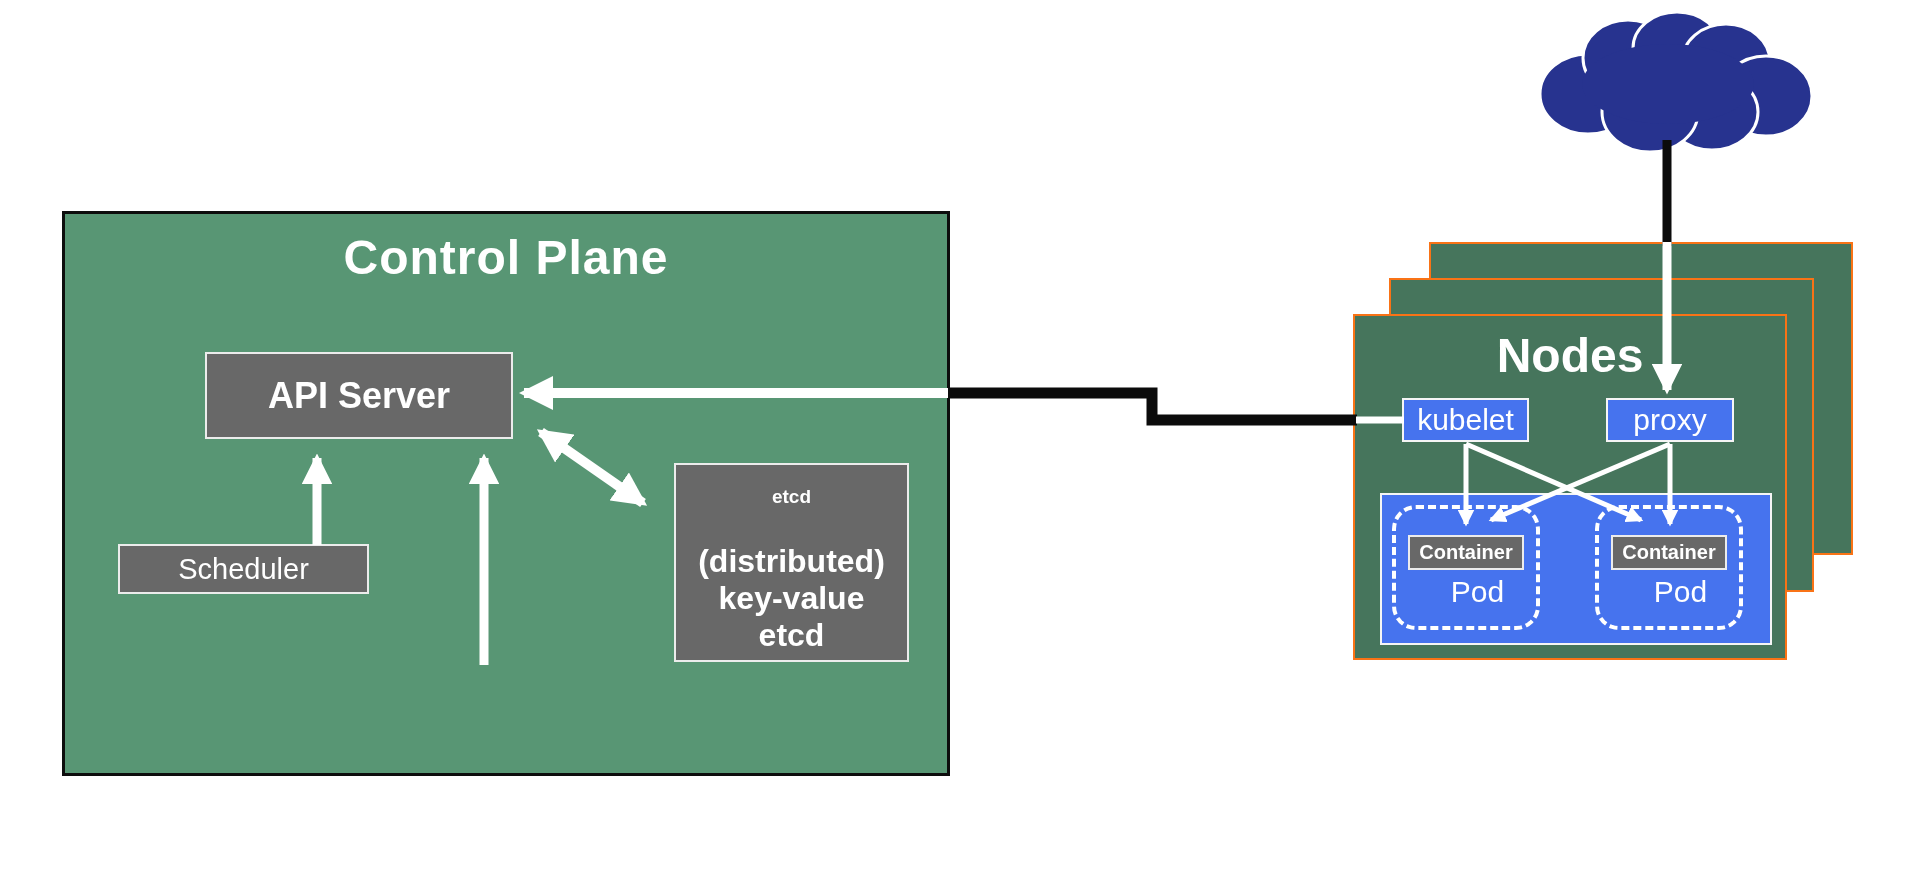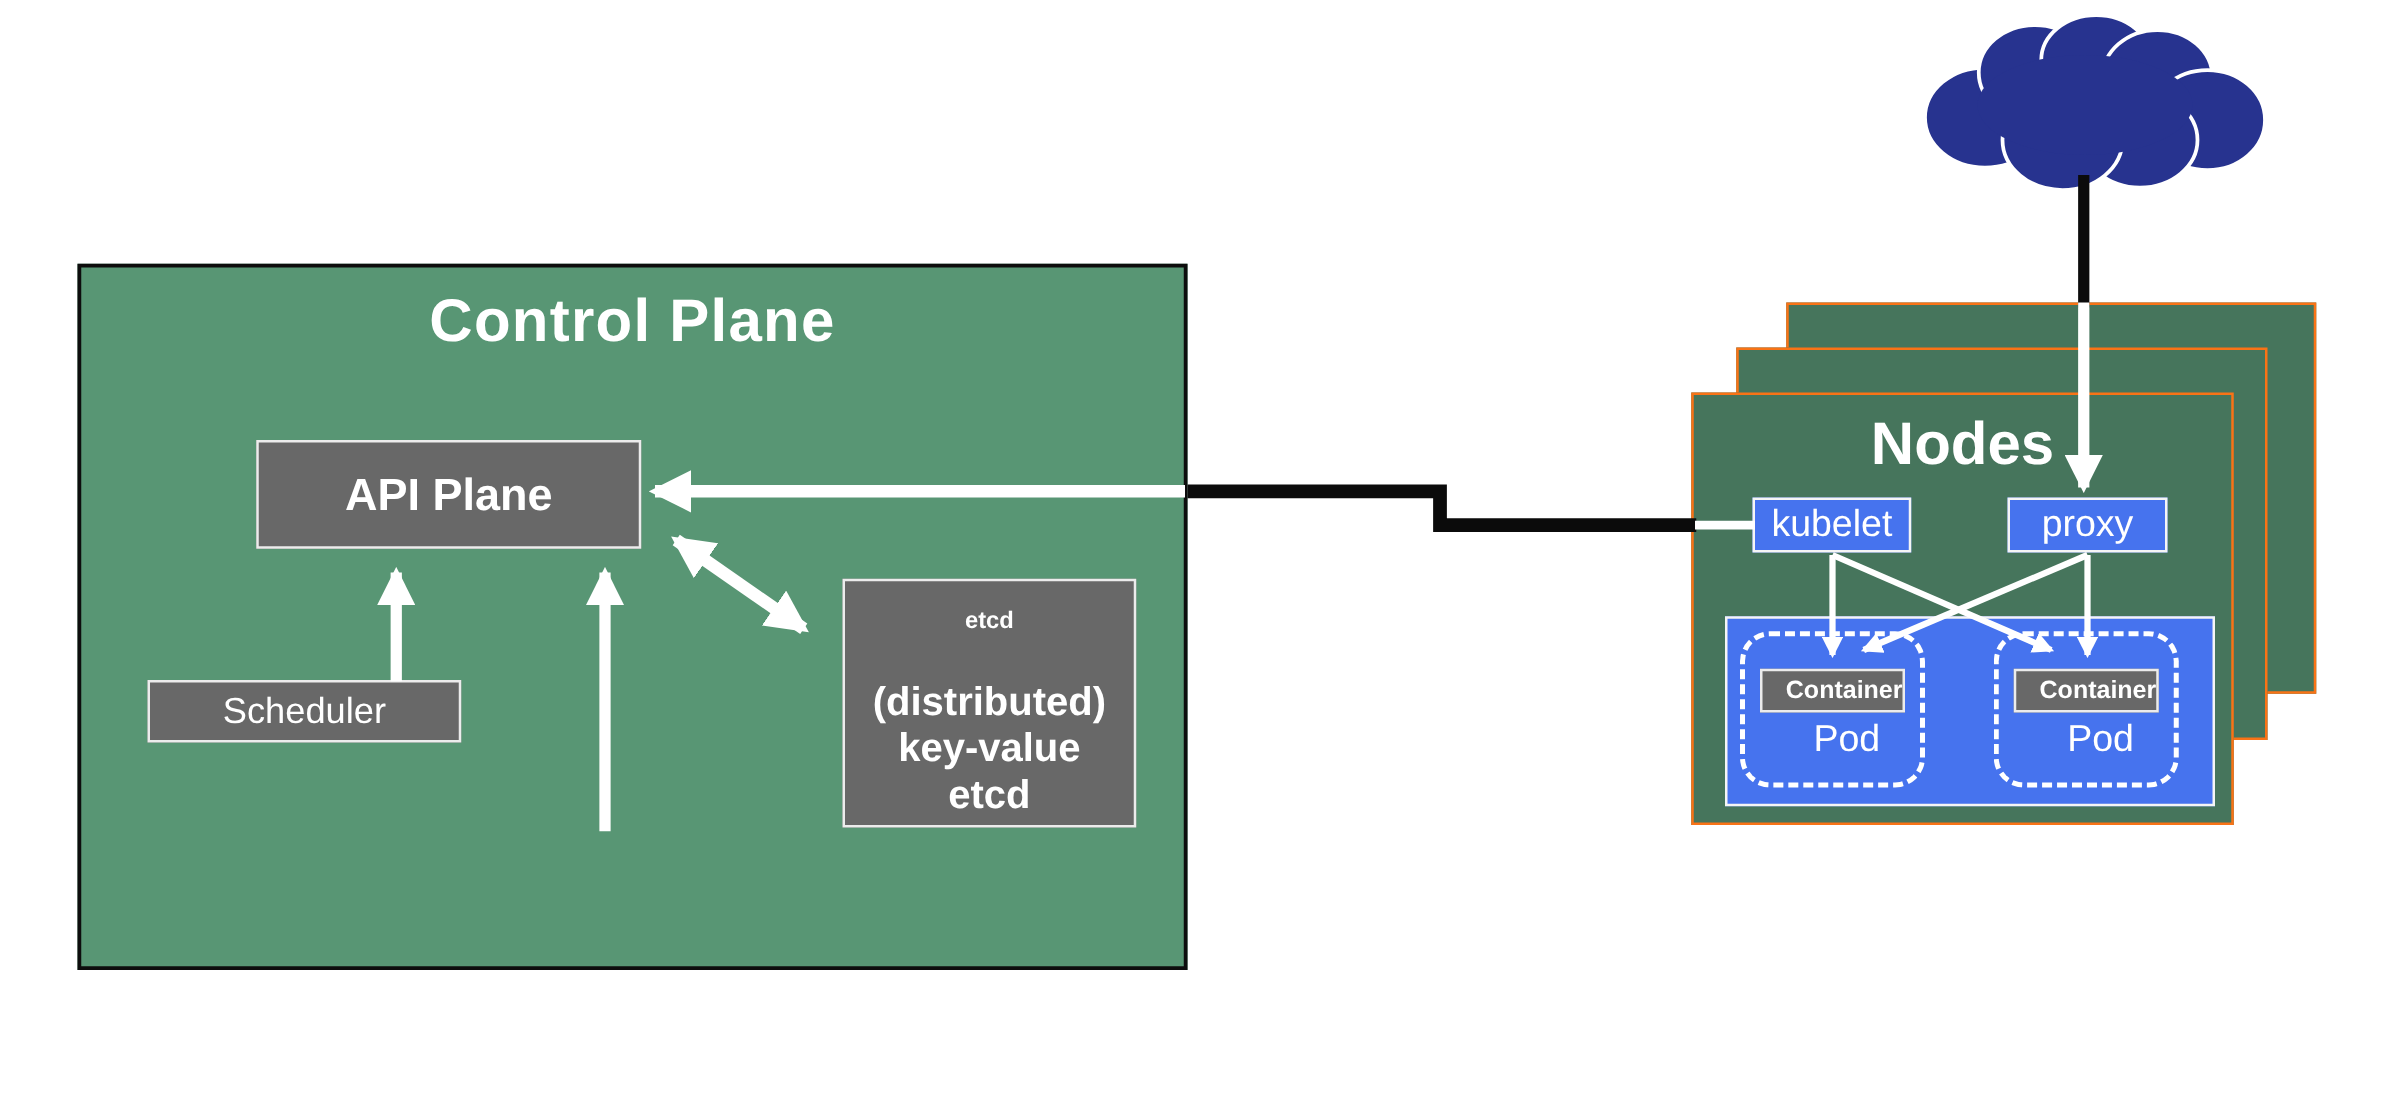--- a/index.html
+++ b/index.html
@@ -58,41 +58,41 @@
   .pod{
     position:absolute;top:10px;width:148px;height:125px;
     border:4px dashed #ffffff;border-radius:24px;
     display:flex;flex-direction:column;align-items:center;
   }
   .pod-1{left:10px;}
   .pod-2{left:213px;}
   .pod .container-box{
     margin-top:26px;width:116px;height:35px;
     background:var(--box-gray);border:2px solid #ececec;
-    display:flex;align-items:center;justify-content:flex-end;
+    display:flex;align-items:center;justify-content:center;
     font-size:20px;font-weight:bold;
   }
   .pod .pod-label{margin-top:6px;font-size:30px;line-height:32px;margin-left:23px;}
 
   
   .overlay{left:0;top:0;width:1920px;height:880px;pointer-events:none;}
   .warrow{stroke:#ffffff;fill:none;}
   .blk{stroke:#0b0b0b;fill:none;}
   .cloud-lobe{fill:var(--cloud-navy);stroke:#ffffff;stroke-width:3;}
   .cloud-core{fill:var(--cloud-navy);stroke:none;}
 </style>
 </head>
 <body>
 
 <div class="stage">
 
   <div class="abs cp">
     <div class="abs cp-title">Control Plane</div>
     <div class="abs graybox api">
-      <span>API Plane</span>
+      <span>API Server</span>
     </div>
     <div class="abs graybox sched">
       <span>Scheduler</span>
     </div>
     <div class="abs etcd">
       <div class="etcd-name">etcd</div>
       <div class="etcd-desc">
         <div>(distributed)</div>
         <div>key-value</div>
         <div>etcd</div>

